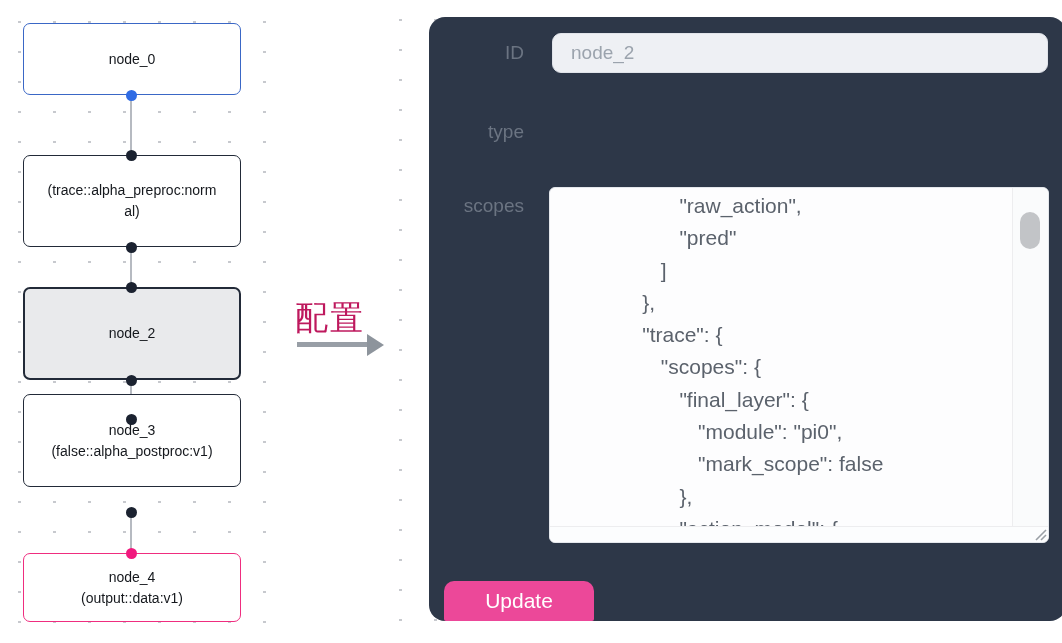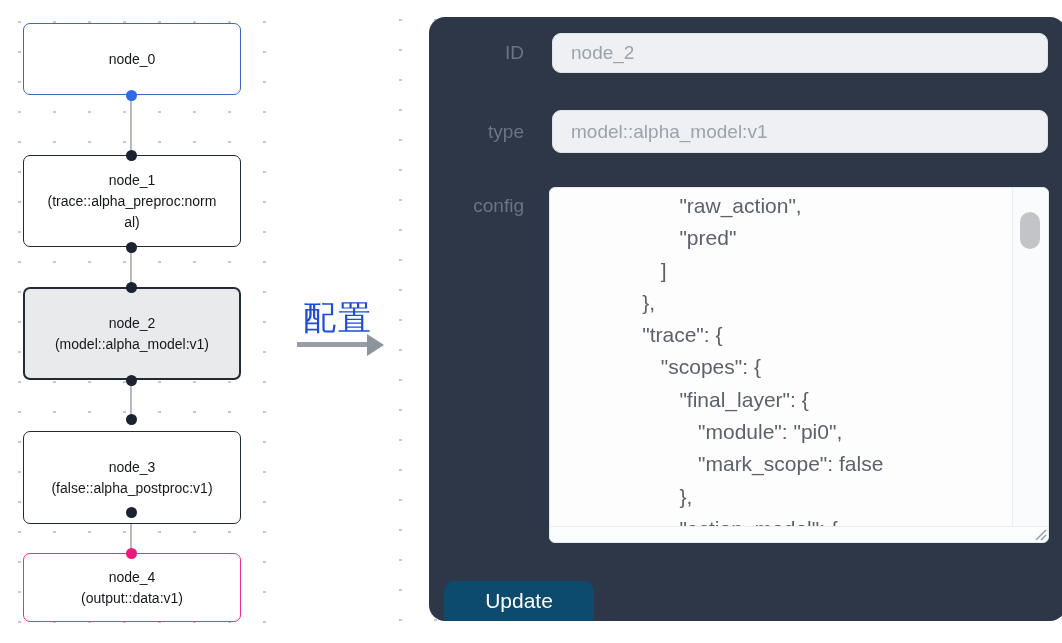--- a/index.html
+++ b/index.html
@@ -16,37 +16,37 @@
 
   
   .node { position:absolute; left:23px; width:218px; background:#fff; border:1.6px solid #222a38;
           border-radius:7px; display:flex; flex-direction:column; justify-content:center;
           align-items:center; z-index:3; }
   .node-inner { width:174px; text-align:center; font-size:14px; line-height:21px; color:#15181d;
                 word-break:break-all; font-weight:500; }
   .node-0 { top:23px;  height:72px; border-color:#3a67c6; }
   .node-1 { top:155px; height:92px; }
   .node-2 { top:287px; height:93px; background:#e9eaec; border-width:2px; }
-  .node-3 { top:431px; height:93px;justify-content:center; }
+  .node-3 { top:394px; height:93px;justify-content:center; }
   .node-4 { top:553px; height:69px; border-color:#ef2d7f; }
 
   .edge { position:absolute; left:130px; width:2px; background:#b6bac1; z-index:1; }
   .e0 { top:95px;  height:60px; }
   .e1 { top:247px; height:40px; }
   .e2 { top:380px; height:39px; }
   .e3 { top:512px; height:41px; }
 
   .handle { position:absolute; width:11px; height:11px; border-radius:50%;
             background:#1b2230; z-index:4; }
   .h-blue { background:#2f6be4; }
   .h-pink { background:#f1197e; }
 
   
-  .transfer-label { position:absolute; left:295px; top:296px; font-size:33px; color:#1d4ed8;
-                    font-family:sans-serif; letter-spacing:2px; z-index:3;margin-left:8px; }
+  .transfer-label { position:absolute; left:295px; top:296px; font-size:33px; color:#be185d;
+                    font-family:sans-serif; letter-spacing:2px; z-index:3; }
   .arrow-shaft { position:absolute; left:297px; top:342px; width:72px; height:5px;
                  background:#989ea6; z-index:3; }
   .arrow-head  { position:absolute; left:367px; top:334px; width:0; height:0; z-index:3;
                  border-left:17px solid #8d949c; border-top:11px solid transparent;
                  border-bottom:11px solid transparent; }
 
   
   .panel { position:absolute; left:413px; top:17px; width:637px; height:604px;
            background:#2d3748; border-radius:16px; overflow:hidden; z-index:5;margin-left:16px; }
   .field-label { position:absolute; left:0; width:95px; text-align:right;
@@ -66,21 +66,21 @@
           font-size:21px; line-height:32.3px; color:#5b626c; white-space:nowrap; }
   .vscroll { position:absolute; right:0; top:0; width:36px; height:338px;
              background:#fafbfc; border-left:1px solid #ededef; }
   .vthumb { position:absolute; left:7px; top:24px; width:20px; height:37px;
             background:#c2c4c7; border-radius:10px; }
   .hscroll { position:absolute; left:0; right:0; bottom:0; height:16px;
              background:#fcfdfe; border-top:1px solid #ededef; }
   .resize { position:absolute; right:1px; bottom:1px; }
 
   .update-btn { position:absolute; left:15px; top:564px; width:150px; height:40px;
-                background:#0c4a6e; border:none; border-radius:10px 10px 2px 2px;
+                background:#ec4899; border:none; border-radius:10px 10px 2px 2px;
                 color:#ffffff; font-size:21px; font-weight:500; cursor:pointer;
                 font-family:"Liberation Sans", sans-serif; }
 </style>
 </head>
 <body>
 
 <div class="stage">
 
   <div class="dots dots-left"></div>
   <div class="dots dots-right"></div>
@@ -90,28 +90,26 @@
   <div class="edge e2"></div>
   <div class="edge e3"></div>
 
   <div class="node node-0">
     <div class="node-inner">
       <div>node_0</div>
     </div>
   </div>
   <div class="node node-1">
     <div class="node-inner">
-      <div>node_1</div>
       <div>(trace::alpha_preproc:normal)</div>
     </div>
   </div>
   <div class="node node-2">
     <div class="node-inner">
       <div>node_2</div>
-      <div>(model::alpha_model:v1)</div>
     </div>
   </div>
   <div class="node node-3">
     <div class="node-inner">
       <div>node_3</div>
       <div>(false::alpha_postproc:v1)</div>
     </div>
   </div>
   <div class="node node-4">
     <div class="node-inner">
@@ -132,23 +130,22 @@
   <div class="transfer-label">配置</div>
   <div class="arrow-shaft"></div>
   <div class="arrow-head"></div>
 
   <div class="panel">
 
     <div class="field-label lbl-id">ID</div>
     <input class="field-input inp-id" type="text" value="node_2" style="">
 
     <div class="field-label lbl-type">type</div>
-    <input class="field-input inp-type" type="text" value="model::alpha_model:v1" style="">
 
-    <div class="field-label lbl-config">config</div>
+    <div class="field-label lbl-config">scopes</div>
 
     <div class="editor">
       <div class="code">
           <div style="padding-left: 129.4px;">"raw_action",</div>
           <div style="padding-left: 129.4px;">"pred"</div>
           <div style="padding-left: 110.8px;">]</div>
           <div style="padding-left: 92.2px;">},</div>
           <div style="padding-left: 92.2px;">"trace": {</div>
           <div style="padding-left: 110.8px;">"scopes": {</div>
           <div style="padding-left: 129.4px;">"final_layer": {</div>

